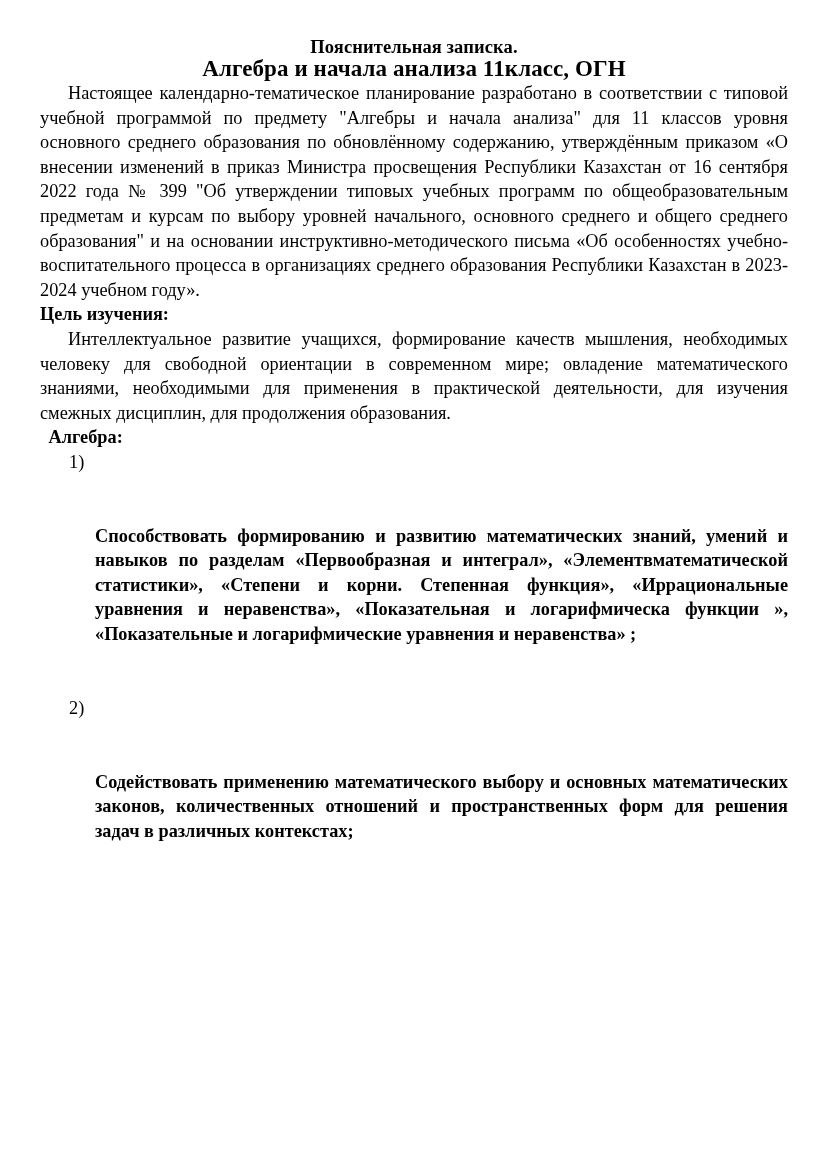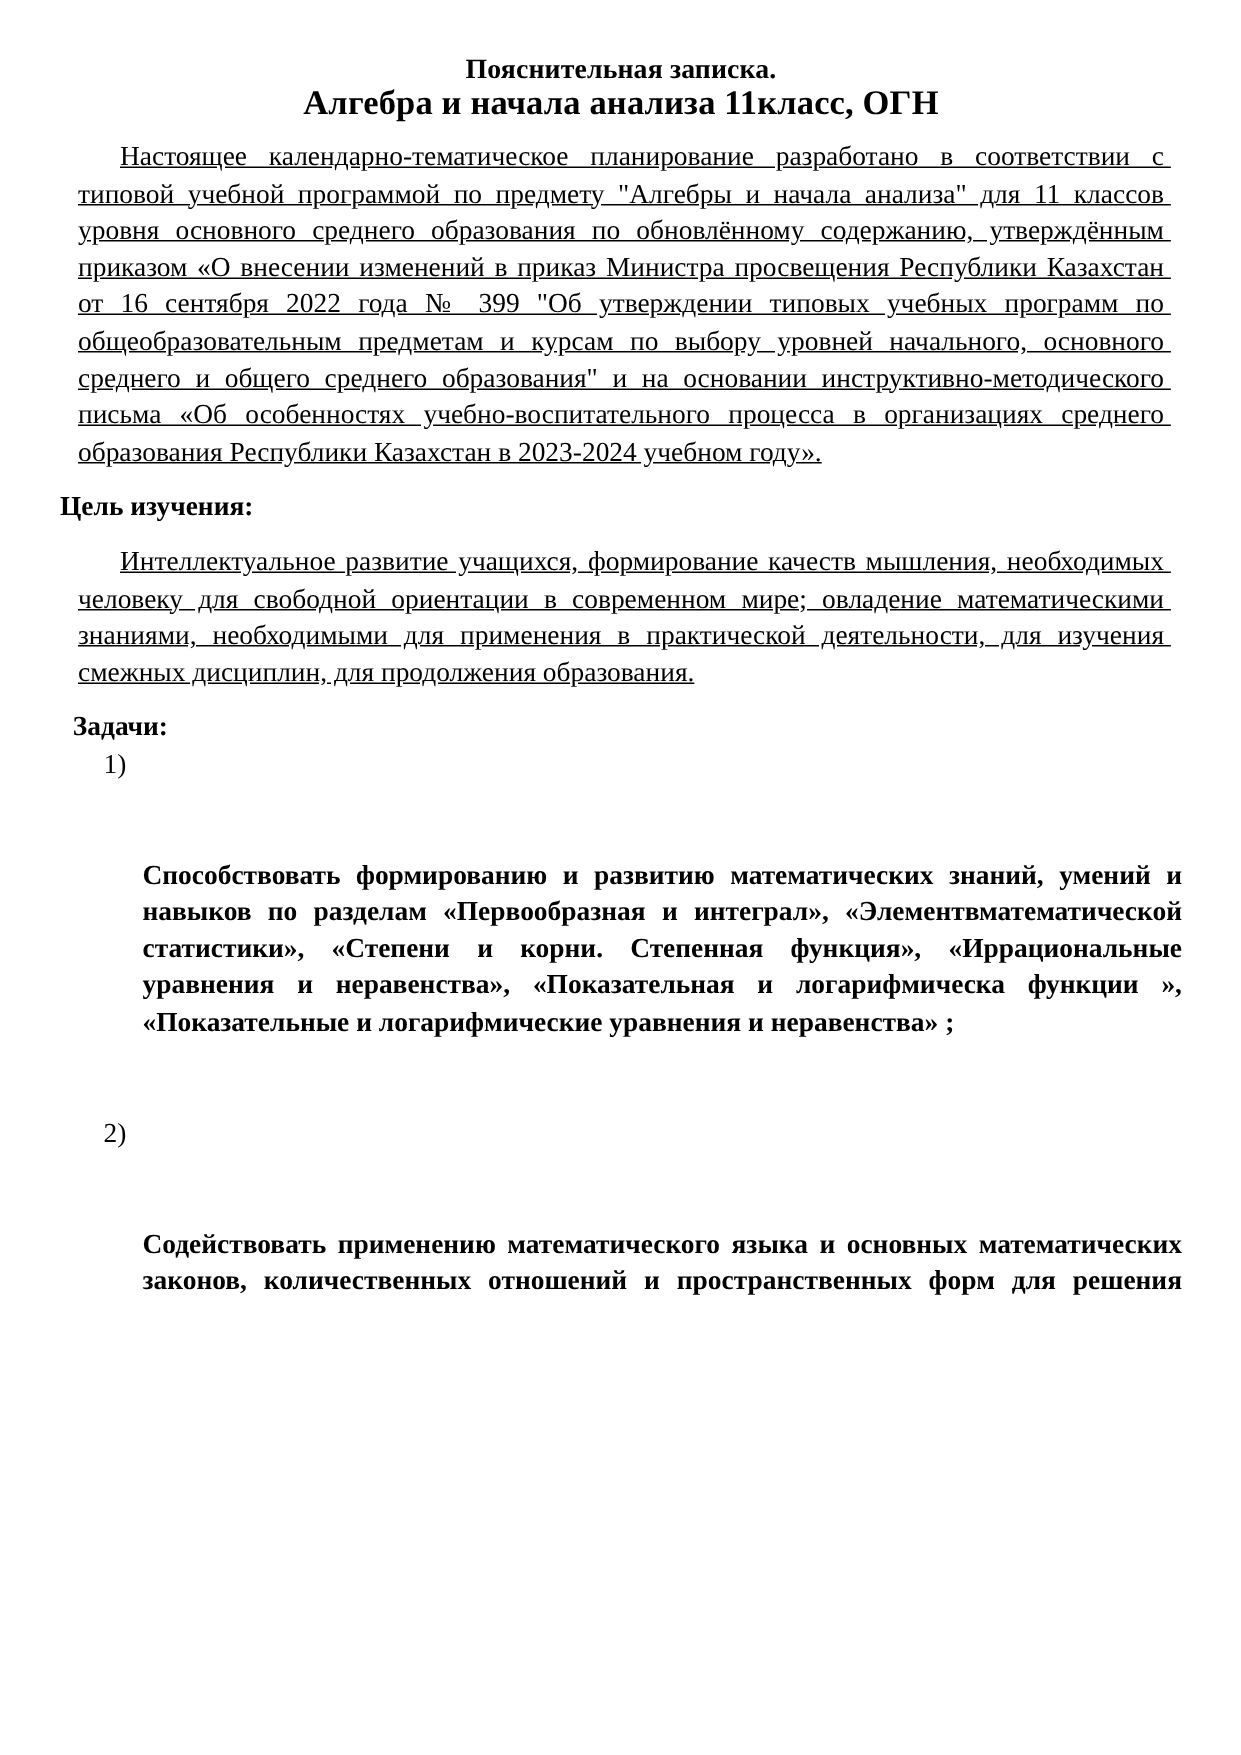--- a/index.html
+++ b/index.html
@@ -34,24 +34,23 @@
     font-size: 23px;
     line-height: 22px;
     margin: 0 0 1px 0;
     letter-spacing: 0.1px;
   }
   .body-para {
     font-size: 18.3px;
     line-height: 24.6px;
     text-align: justify;
     text-justify: inter-word;
-    margin: 12px;
+    margin: 0;
     text-indent: 28px;
     white-space: pre-wrap;
-    text-decoration: underline;
   }
   .section-head {
     font-size: 18.3px;
     line-height: 24.6px;
     font-weight: bold;
     margin: 0;
     text-align: left;
     white-space: pre-wrap;
   }
   .section-head.indent-sm {
@@ -93,32 +92,32 @@
 <div class="page">
 
   <h1 class="doc-title">Пояснительная записка.</h1>
 
   <h2 class="doc-subtitle">Алгебра и начала анализа 11класс, ОГН</h2>
 
   <p class="body-para">Настоящее календарно-тематическое планирование разработано в соответствии с типовой учебной программой по предмету "Алгебры и начала анализа" для 11 классов уровня основного среднего образования по обновлённому содержанию, утверждённым приказом «О внесении изменений в приказ Министра просвещения Республики Казахстан от 16 сентября 2022 года № 399 "Об утверждении типовых учебных программ по общеобразовательным предметам и курсам по выбору уровней начального, основного среднего и общего среднего образования" и на основании инструктивно-методического письма «Об особенностях учебно-воспитательного процесса в организациях среднего образования Республики Казахстан в 2023-2024 учебном году».</p>
 
   <p class="section-head">Цель изучения:</p>
 
-  <p class="body-para">Интеллектуальное развитие учащихся, формирование качеств мышления, необходимых человеку для свободной ориентации в современном мире; овладение математическими знаниями, необходимыми для применения в практической деятельности, для изучения смежных дисциплин, для продолжения образования.</p>
+  <p class="body-para">Интеллектуальное развитие учащихся, формирование качеств мышления, необходимых человеку для свободной ориентации в современном мире; овладение математического знаниями, необходимыми для применения в практической деятельности, для изучения смежных дисциплин, для продолжения образования.</p>
 
-  <p class="section-head indent-sm"> Задачи: </p>
+  <p class="section-head indent-sm"> Алгебра: </p>
 
   <ol class="tasks-list">
     <li class="task-item">
       <span class="task-num">1)</span>
       <span class="task-text">Способствовать формированию и развитию математических знаний, умений и навыков по разделам «Первообразная и интеграл», «Элементвматематической статистики», «Степени и корни. Степенная функция», «Иррациональные уравнения и неравенства», «Показательная и логарифмическа функции », «Показательные и логарифмические уравнения и неравенства» ;</span>
     </li>
     <li class="task-item">
       <span class="task-num">2)</span>
-      <span class="task-text">Содействовать применению математического языка и основных математических законов, количественных отношений и пространственных форм для решения задач в различных контекстах;</span>
+      <span class="task-text">Содействовать применению математического выбору и основных математических законов, количественных отношений и пространственных форм для решения задач в различных контекстах;</span>
     </li>
     <li class="task-item">
       <span class="task-num">3)</span>
     </li>
     <li class="task-item">
       <span class="task-num">4)</span>
       <span class="task-text">Формирование самостоятельности в получении знаний и навыков применения математических приемов в исследованиях и решении задач ;</span>
     </li>
 
   </ol>

